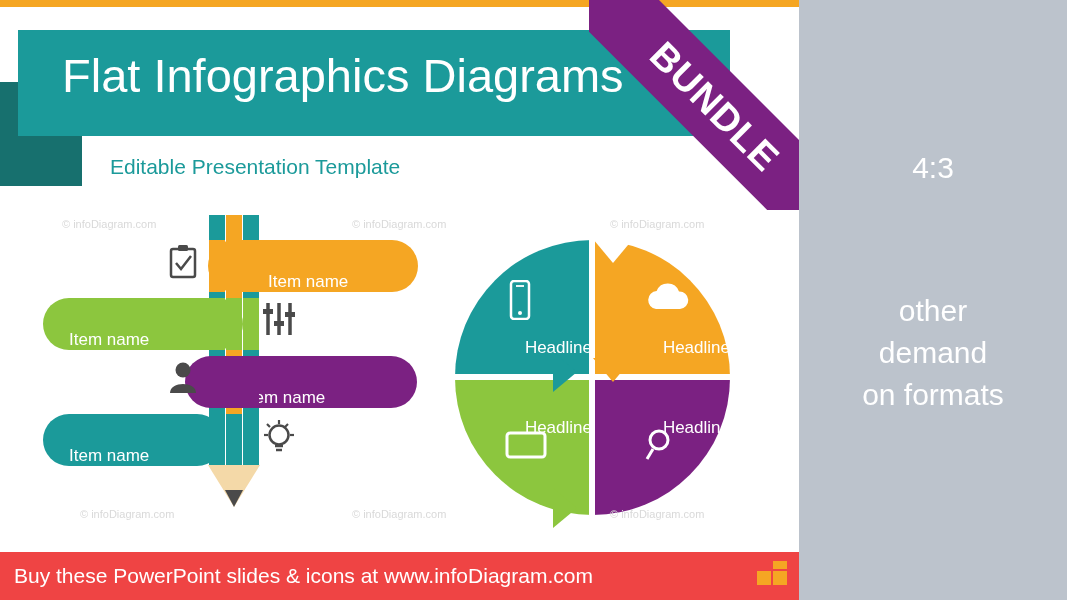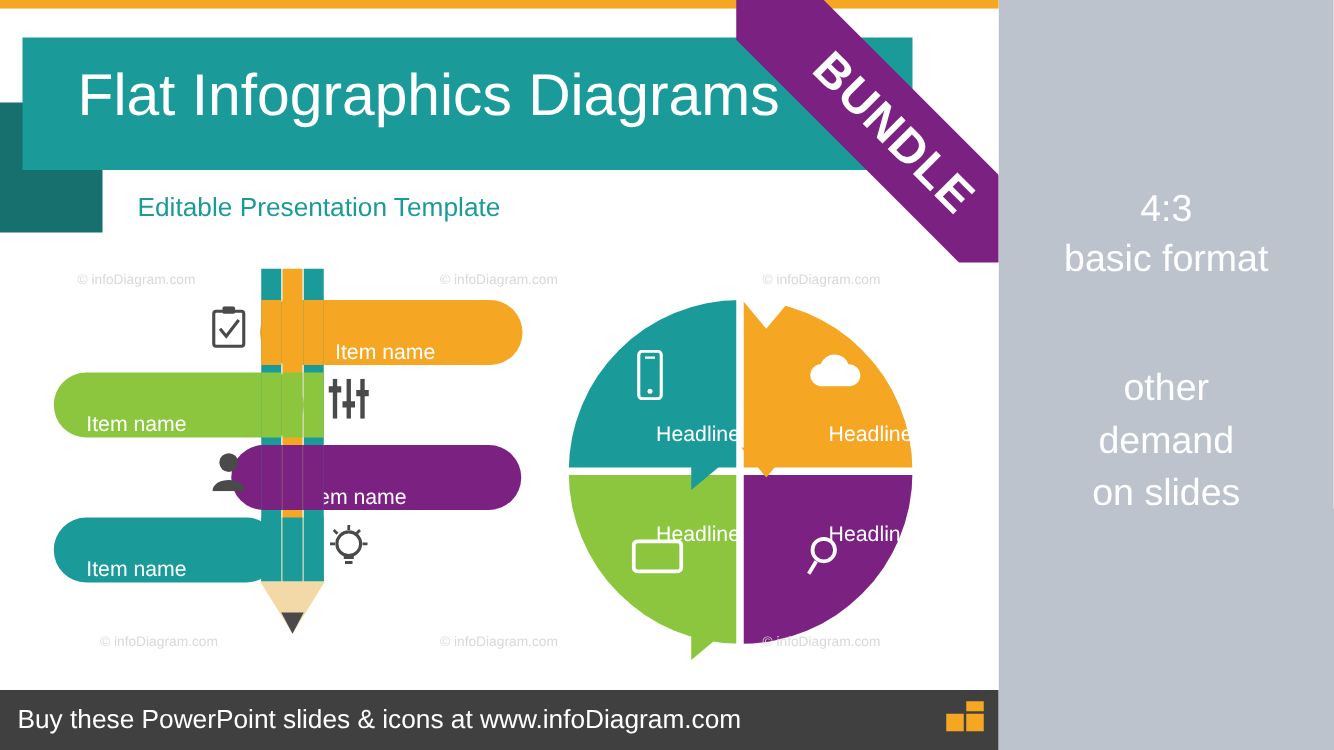--- a/index.html
+++ b/index.html
@@ -215,21 +215,21 @@
     color: #d9d9d9;
     font-size: 11px;
     white-space: nowrap;
   }
 
   
   #bottom-bar {
     position: absolute;
     left: 0; bottom: 0;
     width: 799px; height: 48px;
-    background: #404040;
+    background: #ef4444;
     display: flex;
     align-items: center;
   }
   #bottom-text {
     color: #ffffff;
     font-size: 21px;
     padding-left: 14px;
     white-space: nowrap;
   }
   #logo-mark {
@@ -429,22 +429,21 @@
         <div class="logo-sq logo-b"></div>
         <div class="logo-sq logo-c"></div>
       </div>
     </div>
 
   </div>
 
   <div id="right-panel">
     <div id="rp-format">
       <div>4:3</div>
-      <div>basic format</div>
     </div>
     <div id="rp-other">
       <div>other</div>
       <div>demand</div>
-      <div>on slides</div>
+      <div>on formats</div>
     </div>
   </div>
 
 </div>
 
 </body></html>

